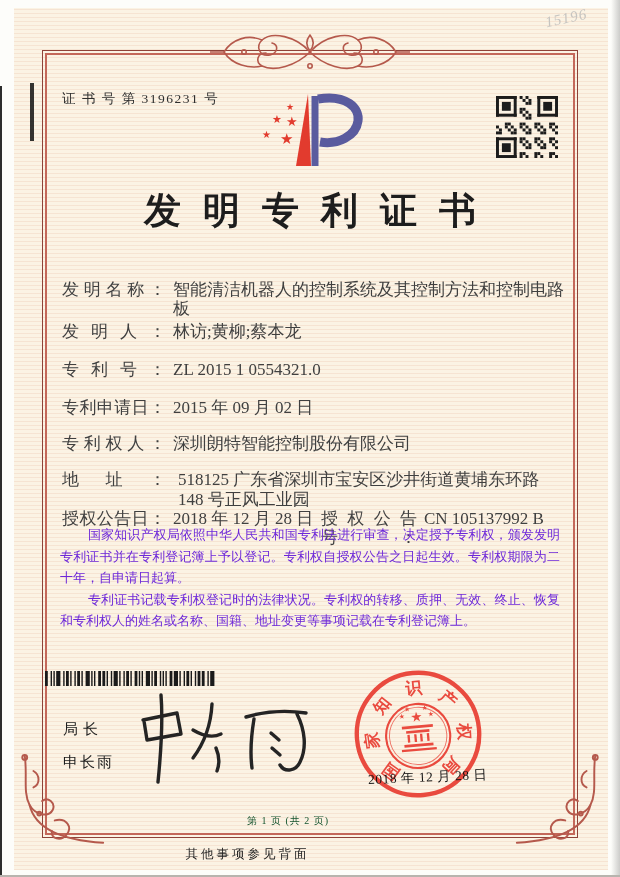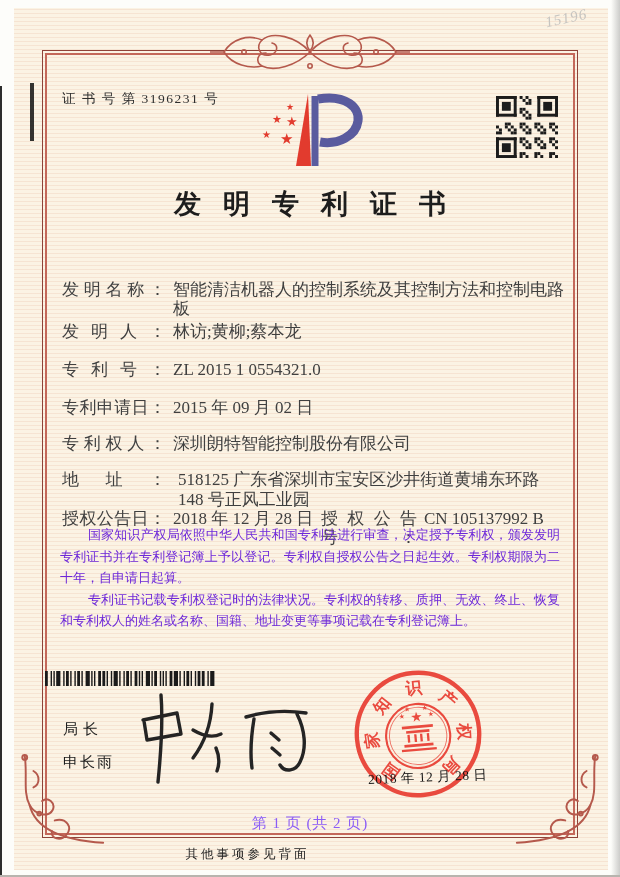--- a/index.html
+++ b/index.html
@@ -47,21 +47,21 @@
 
   .cert-no {
     position:absolute; left:62px; top:90px;
     font-size:13.5px; color:#2e2e2e; letter-spacing:1.5px;
   }
   .logo { position:absolute; left:258px; top:88px; width:110px; height:84px; }
   .qr   { position:absolute; left:496px; top:96px; width:62px; height:62px; }
 
   .title {
     position:absolute; left:0; top:186px; width:620px;
-    text-align:center; font-size:27px; font-weight:600; color:#1d1d1d;
+    text-align:center; font-size:37px; font-weight:600; color:#1d1d1d;
     letter-spacing:22px; text-indent:22px; white-space:nowrap;
   }
 
   .fields { position:absolute; left:62px; top:280px; width:505px; height:262px; font-size:17px; color:#404040; }
   .frow   { position:absolute; left:0; display:flex; line-height:19px; }
   .fr1{top:0} .fr2{top:42px} .fr3{top:80px} .fr4{top:118px} .fr5{top:154px} .fr6{top:190px} .fr7{top:229px}
   .flabel { flex:0 0 104px; width:104px; text-align:justify; text-align-last:justify; }
   .flabel2{ flex:0 0 96px;  width:96px;  text-align:justify; text-align-last:justify; }
   .fvalue { margin-left:7px; }
   .fvalue-addr { margin-left:12px; width:385px; line-height:20px; }
@@ -80,21 +80,21 @@
   .sig-name  { position:absolute; left:63px; top:753px; font-size:15px; letter-spacing:2px; color:#1a1a1a; }
   .signature { position:absolute; left:130px; top:690px; width:200px; height:100px; }
 
   .seal { position:absolute; left:350px; top:666px; width:136px; height:136px; opacity:.9; transform:rotate(-5deg); }
   .seal-date {
     position:absolute; left:368px; top:768px; width:140px;
     font-size:13.5px; color:#141414; letter-spacing:.5px;
     transform:rotate(-2.5deg); white-space:nowrap;
   }
 
-  .page-num { position:absolute; left:0; top:814px; width:620px; text-align:center; font-size:15px; color:#8b5cf6; letter-spacing:1px; }
+  .page-num { position:absolute; left:0; top:814px; width:576px; text-align:center; font-size:10px; color:#14532d; letter-spacing:1px; }
   .back-note{ position:absolute; left:0; top:846px; width:495px; text-align:center; font-size:12.5px; color:#222; letter-spacing:3px; }
 </style>
 </head>
 <body>
 
 <div class="page">
   <div class="paper"></div>
 
   <div class="scan-left"></div>
   <div class="scan-tick"></div>

